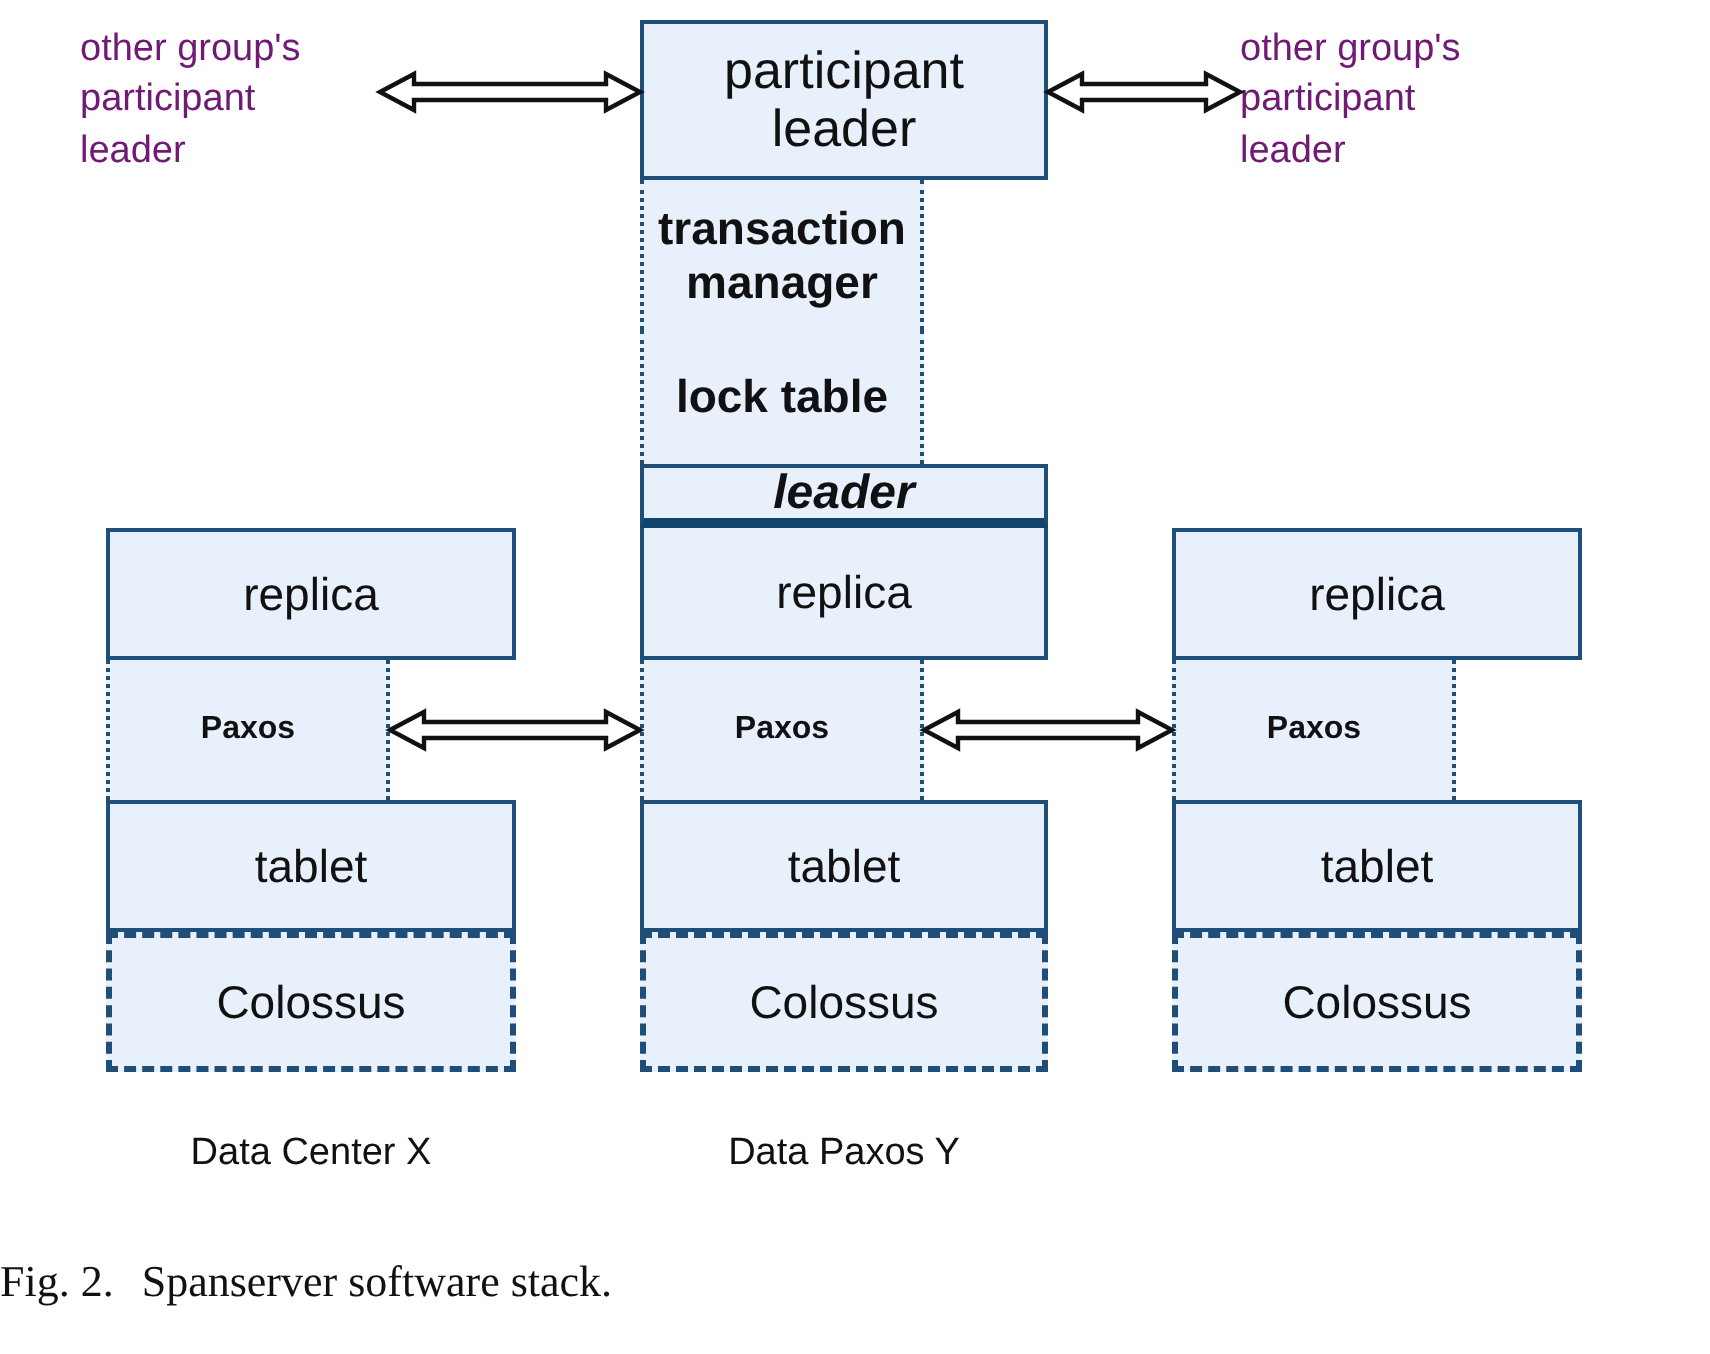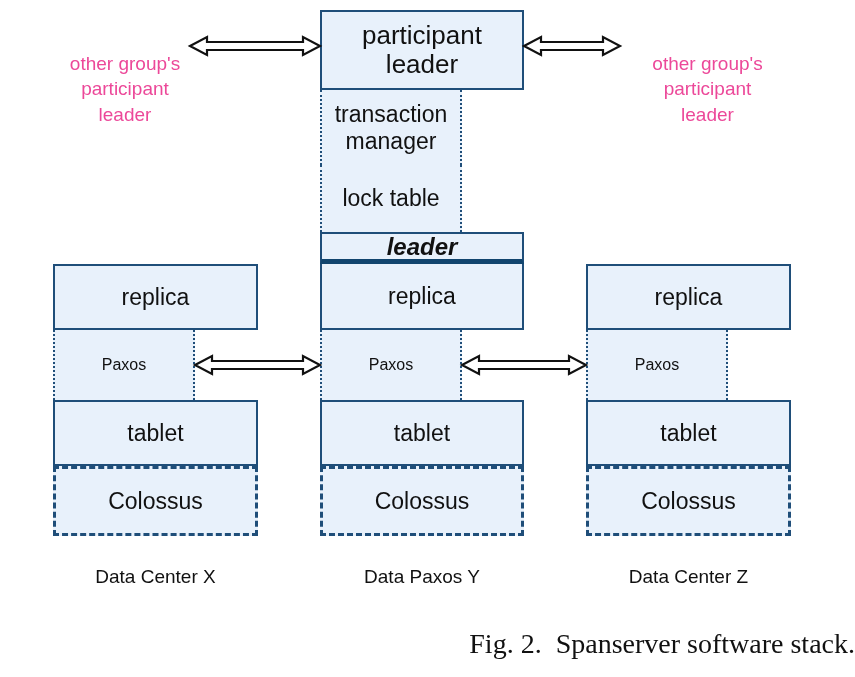--- a/index.html
+++ b/index.html
@@ -35,59 +35,59 @@
     color: #111;
   }
   .solid {
     border: 2px solid #1f4e79;
   }
   .dotted-sides {
     border-left: 2px dotted #1f4e79;
     border-right: 2px dotted #1f4e79;
     border-top: none;
     border-bottom: none;
+    font-weight: bold;
   }
   .dashed {
     border: 3px dashed #1f4e79;
     text-align: right;
   }
 
   
   .t-lg  { font-size: 26px; line-height: 1.12; }
   .t-md  { font-size: 23px; line-height: 1.15; }
   .t-sm  { font-size: 16px; line-height: 1.2; }
   .ital  { font-style: italic; font-weight: bold; font-size: 24px; }
 
   
   .side-caption {
     position: absolute;
     font-size: 19px;
     line-height: 1.33;
-    text-align: center;
-    color: #ec4899;
-    margin-top: 39px;
+    text-align: left;
+    color: #701a75;
   }
 
   
   .dc-label {
     position: absolute;
     font-size: 19px;
     text-align: center;
     color: #111;
   }
 
   
   #figure-caption {
     position: absolute;
     left: 0;
     top: 628px;
     width: 855px;
-    text-align: right;
+    text-align: left;
     font-family: "Liberation Serif", serif;
-    font-size: 28px;
+    font-size: 22px;
     color: #111;
   }
   #figure-caption .fignum { margin-right: 14px; }
 
   
   svg.arrow-layer {
     position: absolute;
     left: 0; top: 0;
     width: 855px;
     height: 677px;
@@ -215,19 +215,18 @@
       <polygon points="195,365 212,356 212,361 303,361 303,356 320,365 303,374 303,369 212,369 212,374" fill="#ffffff" stroke="#111111" stroke-width="2.2" stroke-linejoin="miter"></polygon>
     </g>
 
     <g>
       <polygon points="462,365 479,356 479,361 569,361 569,356 586,365 569,374 569,369 479,369 479,374" fill="#ffffff" stroke="#111111" stroke-width="2.2" stroke-linejoin="miter"></polygon>
     </g>
   </svg>
 
   <div class="dc-label" id="dc-x-label" style="left:53px; top:566px; width:205px;text-align:center;">Data Center X</div>
   <div class="dc-label" id="dc-y-label" style="left:320px; top:566px; width:204px;">Data Paxos Y</div>
-  <div class="dc-label" id="dc-z-label" style="left:586px; top:566px; width:205px;">Data Center Z</div>
 
   <div id="figure-caption">
     <span class="fignum" id="fig-number">Fig. 2.</span><span id="fig-caption-text">Spanserver software stack.</span>
   </div>
 
 </div>
 
 </body></html>

